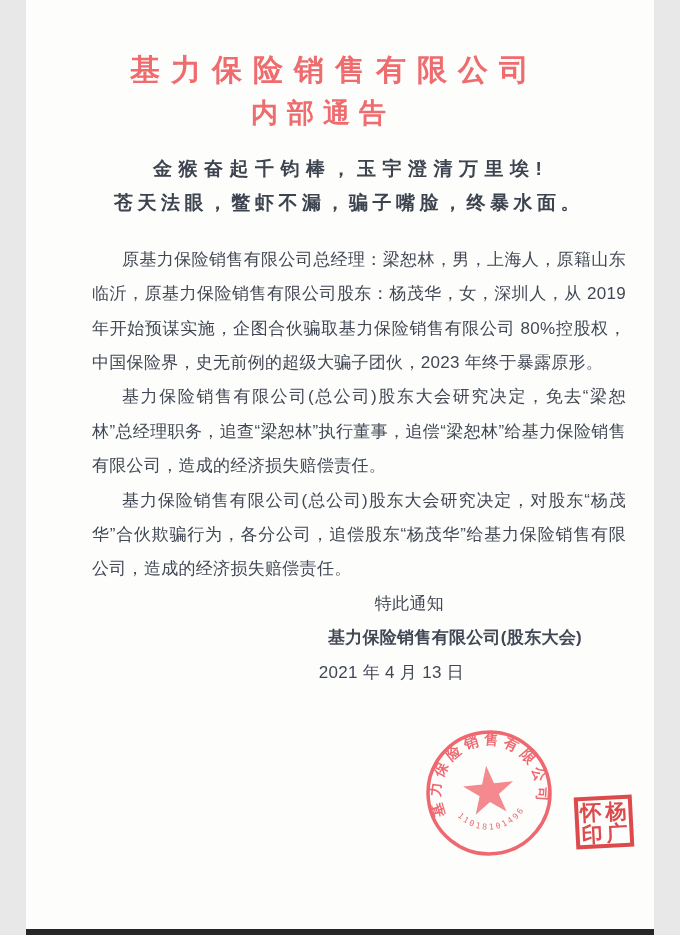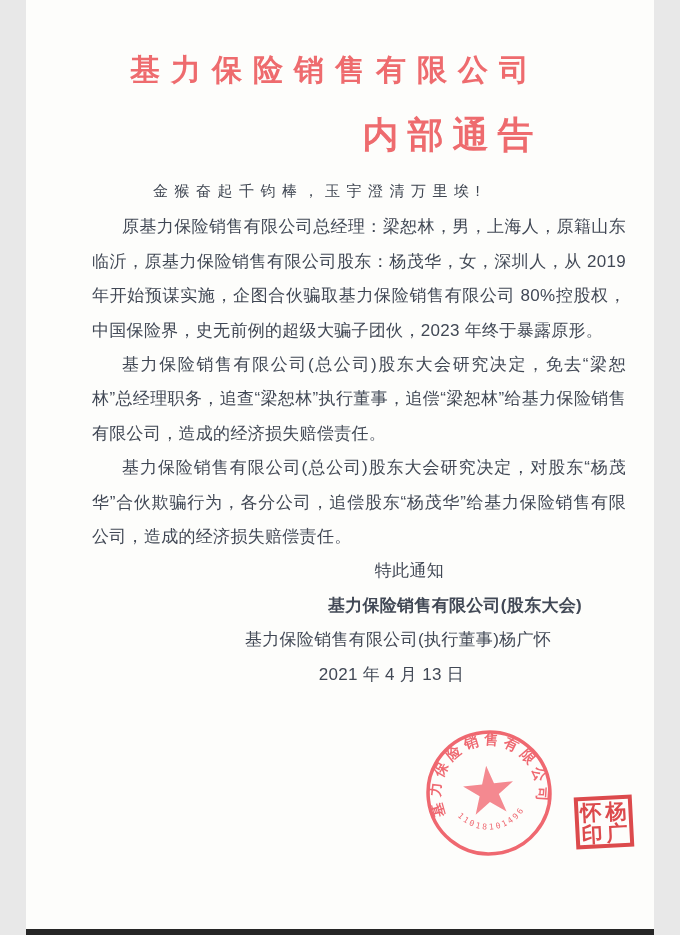--- a/index.html
+++ b/index.html
@@ -21,45 +21,44 @@
     margin-top: 50px;
     padding-left: 104px;
     font-size: 30px;
     line-height: 40px;
     font-weight: 700;
     letter-spacing: 11px;
     color: #ee6b6e;
     white-space: nowrap;
   }
   .notice-title {
-    margin-top: 28px;
+    margin-top: 6px;
     padding-left: 225px;
-    font-size: 36px;
+    font-size: 27px;
     line-height: 34px;
     font-weight: 700;
     letter-spacing: 9px;
     color: #ee6b6e;
     white-space: nowrap;
-    text-align: center;
   }
 
   
   .slogan {
-    font-weight: 400;
-    font-size: 15px;
+    font-weight: 700;
+    font-size: 19px;
     line-height: 34.4px;
     color: #3d4450;
     white-space: nowrap;
   }
   .slogan-1 { margin-top: 22px; padding-left: 127px; letter-spacing: 6.5px; }
   .slogan-2 { padding-left: 88px; letter-spacing: 4.5px; }
 
   
   .body-text {
-    margin-top: 2px;
+    margin-top: 22px;
     padding: 0 28px 0 66px;
   }
   .body-para {
     font-size: 17px;
     line-height: 34.4px;
     text-align: justify;
     text-indent: 30px;
     color: #414855;
     letter-spacing: 0.3px;
   }
@@ -142,31 +141,31 @@
 </style>
 </head>
 <body>
 
 <div class="page">
 
   <h1 class="company-title">基力保险销售有限公司</h1>
   <h2 class="notice-title">内部通告</h2>
 
   <p class="slogan slogan-1">金猴奋起千钧棒，玉宇澄清万里埃!</p>
+  <p class="slogan slogan-2">苍天法眼，鳖虾不漏，骗子嘴脸，终暴水面。</p>
 
   <div class="body-text">
     <p class="body-para">原基力保险销售有限公司总经理：梁恕林，男，上海人，原籍山东临沂，原基力保险销售有限公司股东：杨茂华，女，深圳人，从 2019 年开始预谋实施，企图合伙骗取基力保险销售有限公司 80%控股权，中国保险界，史无前例的超级大骗子团伙，2023 年终于暴露原形。</p>
     <p class="body-para">基力保险销售有限公司(总公司)股东大会研究决定，免去“梁恕林”总经理职务，追查“梁恕林”执行董事，追偿“梁恕林”给基力保险销售有限公司，造成的经济损失赔偿责任。</p>
     <p class="body-para">基力保险销售有限公司(总公司)股东大会研究决定，对股东“杨茂华”合伙欺骗行为，各分公司，追偿股东“杨茂华”给基力保险销售有限公司，造成的经济损失赔偿责任。</p>
   </div>
 
   <div class="closing">
     <p class="close-notice">特此通知</p>
     <p class="signer-1">基力保险销售有限公司(股东大会)</p>
-    <p class="signer-2">基力保险销售有限公司(执行董事)杨广怀</p>
     <p class="close-date">2021 年 4 月 13 日</p>
   </div>
 
   <div class="round-seal">
     <svg viewBox="0 0 130 130" xmlns="http://www.w3.org/2000/svg">
       <circle cx="65" cy="65" r="60" fill="none" stroke="#f0545e" stroke-width="3.5"></circle>
       <polygon points="65,38 70.9,55.9 89.7,56 74.5,67.1 80.3,85 65,74 49.7,85 55.5,67.1 40.3,56 59.1,55.9" fill="#f2626c" opacity="0.85"></polygon>
       <path id="arc-top" d="M 23.4 89 A 48 48 0 1 1 106.6 89" fill="none"></path>
       <path id="arc-bottom" d="M 32 85 A 42 42 0 0 0 98 85" fill="none"></path>
       <text class="seal-arc-text" text-anchor="middle">

